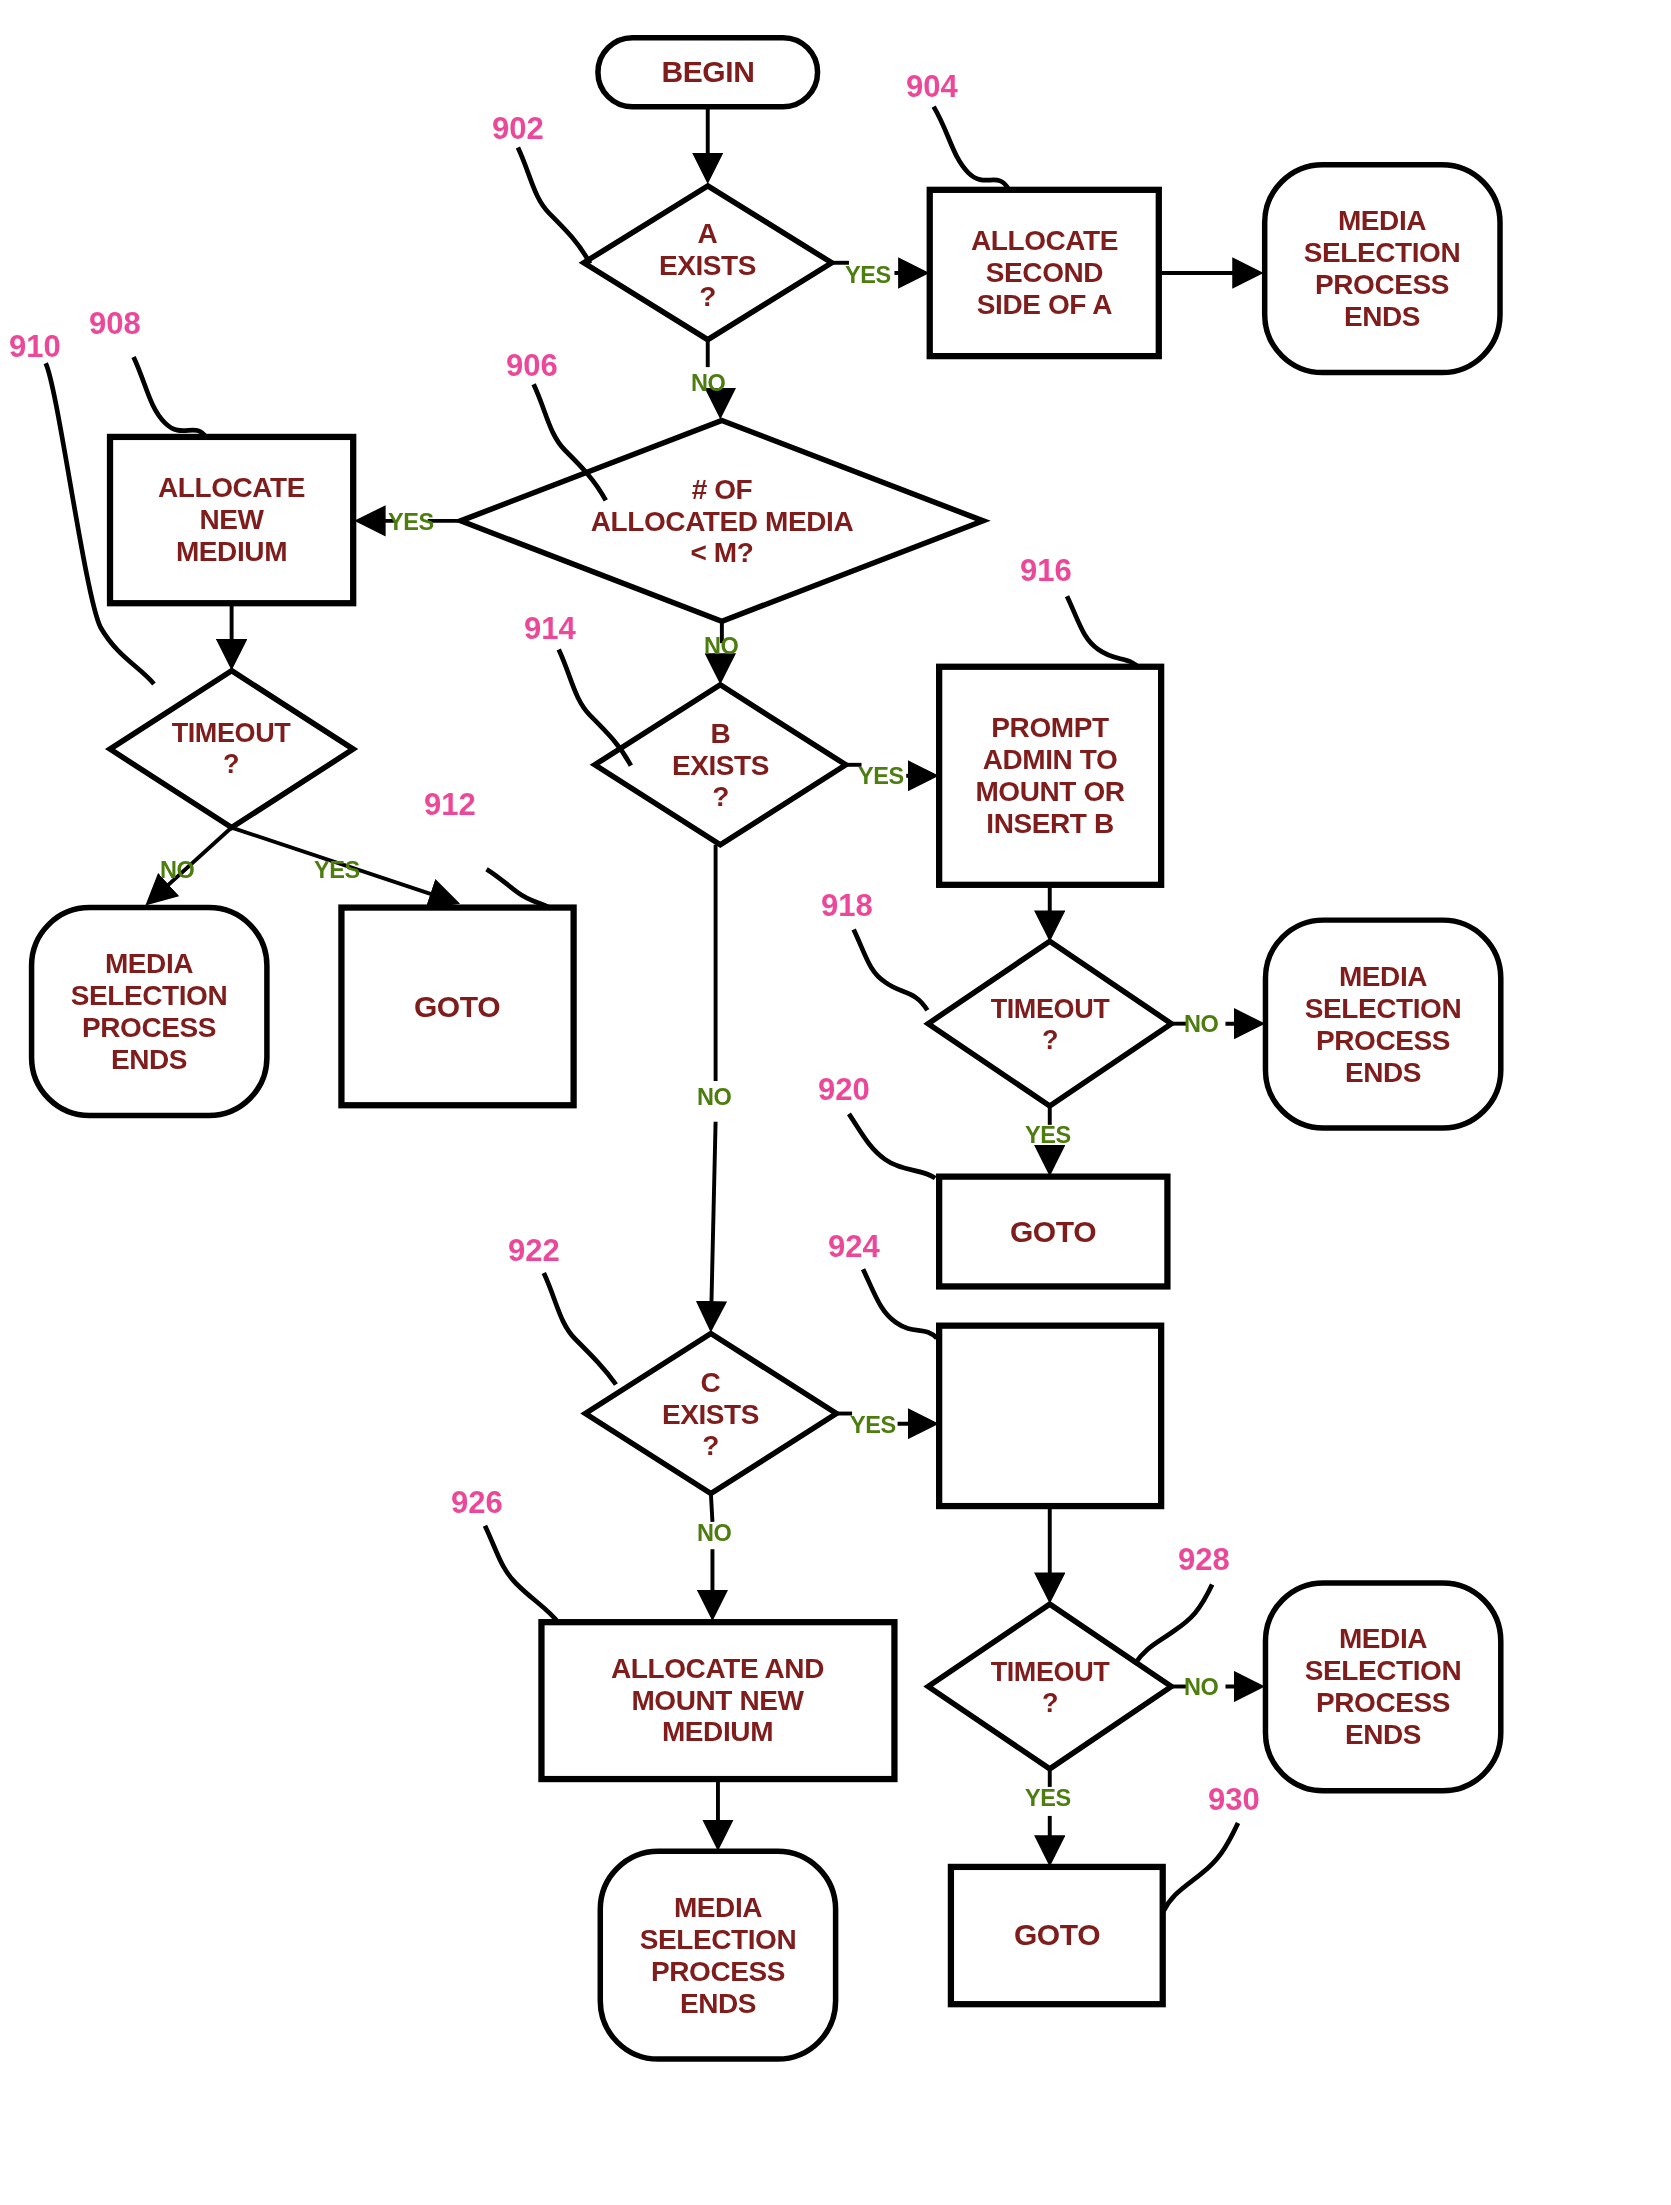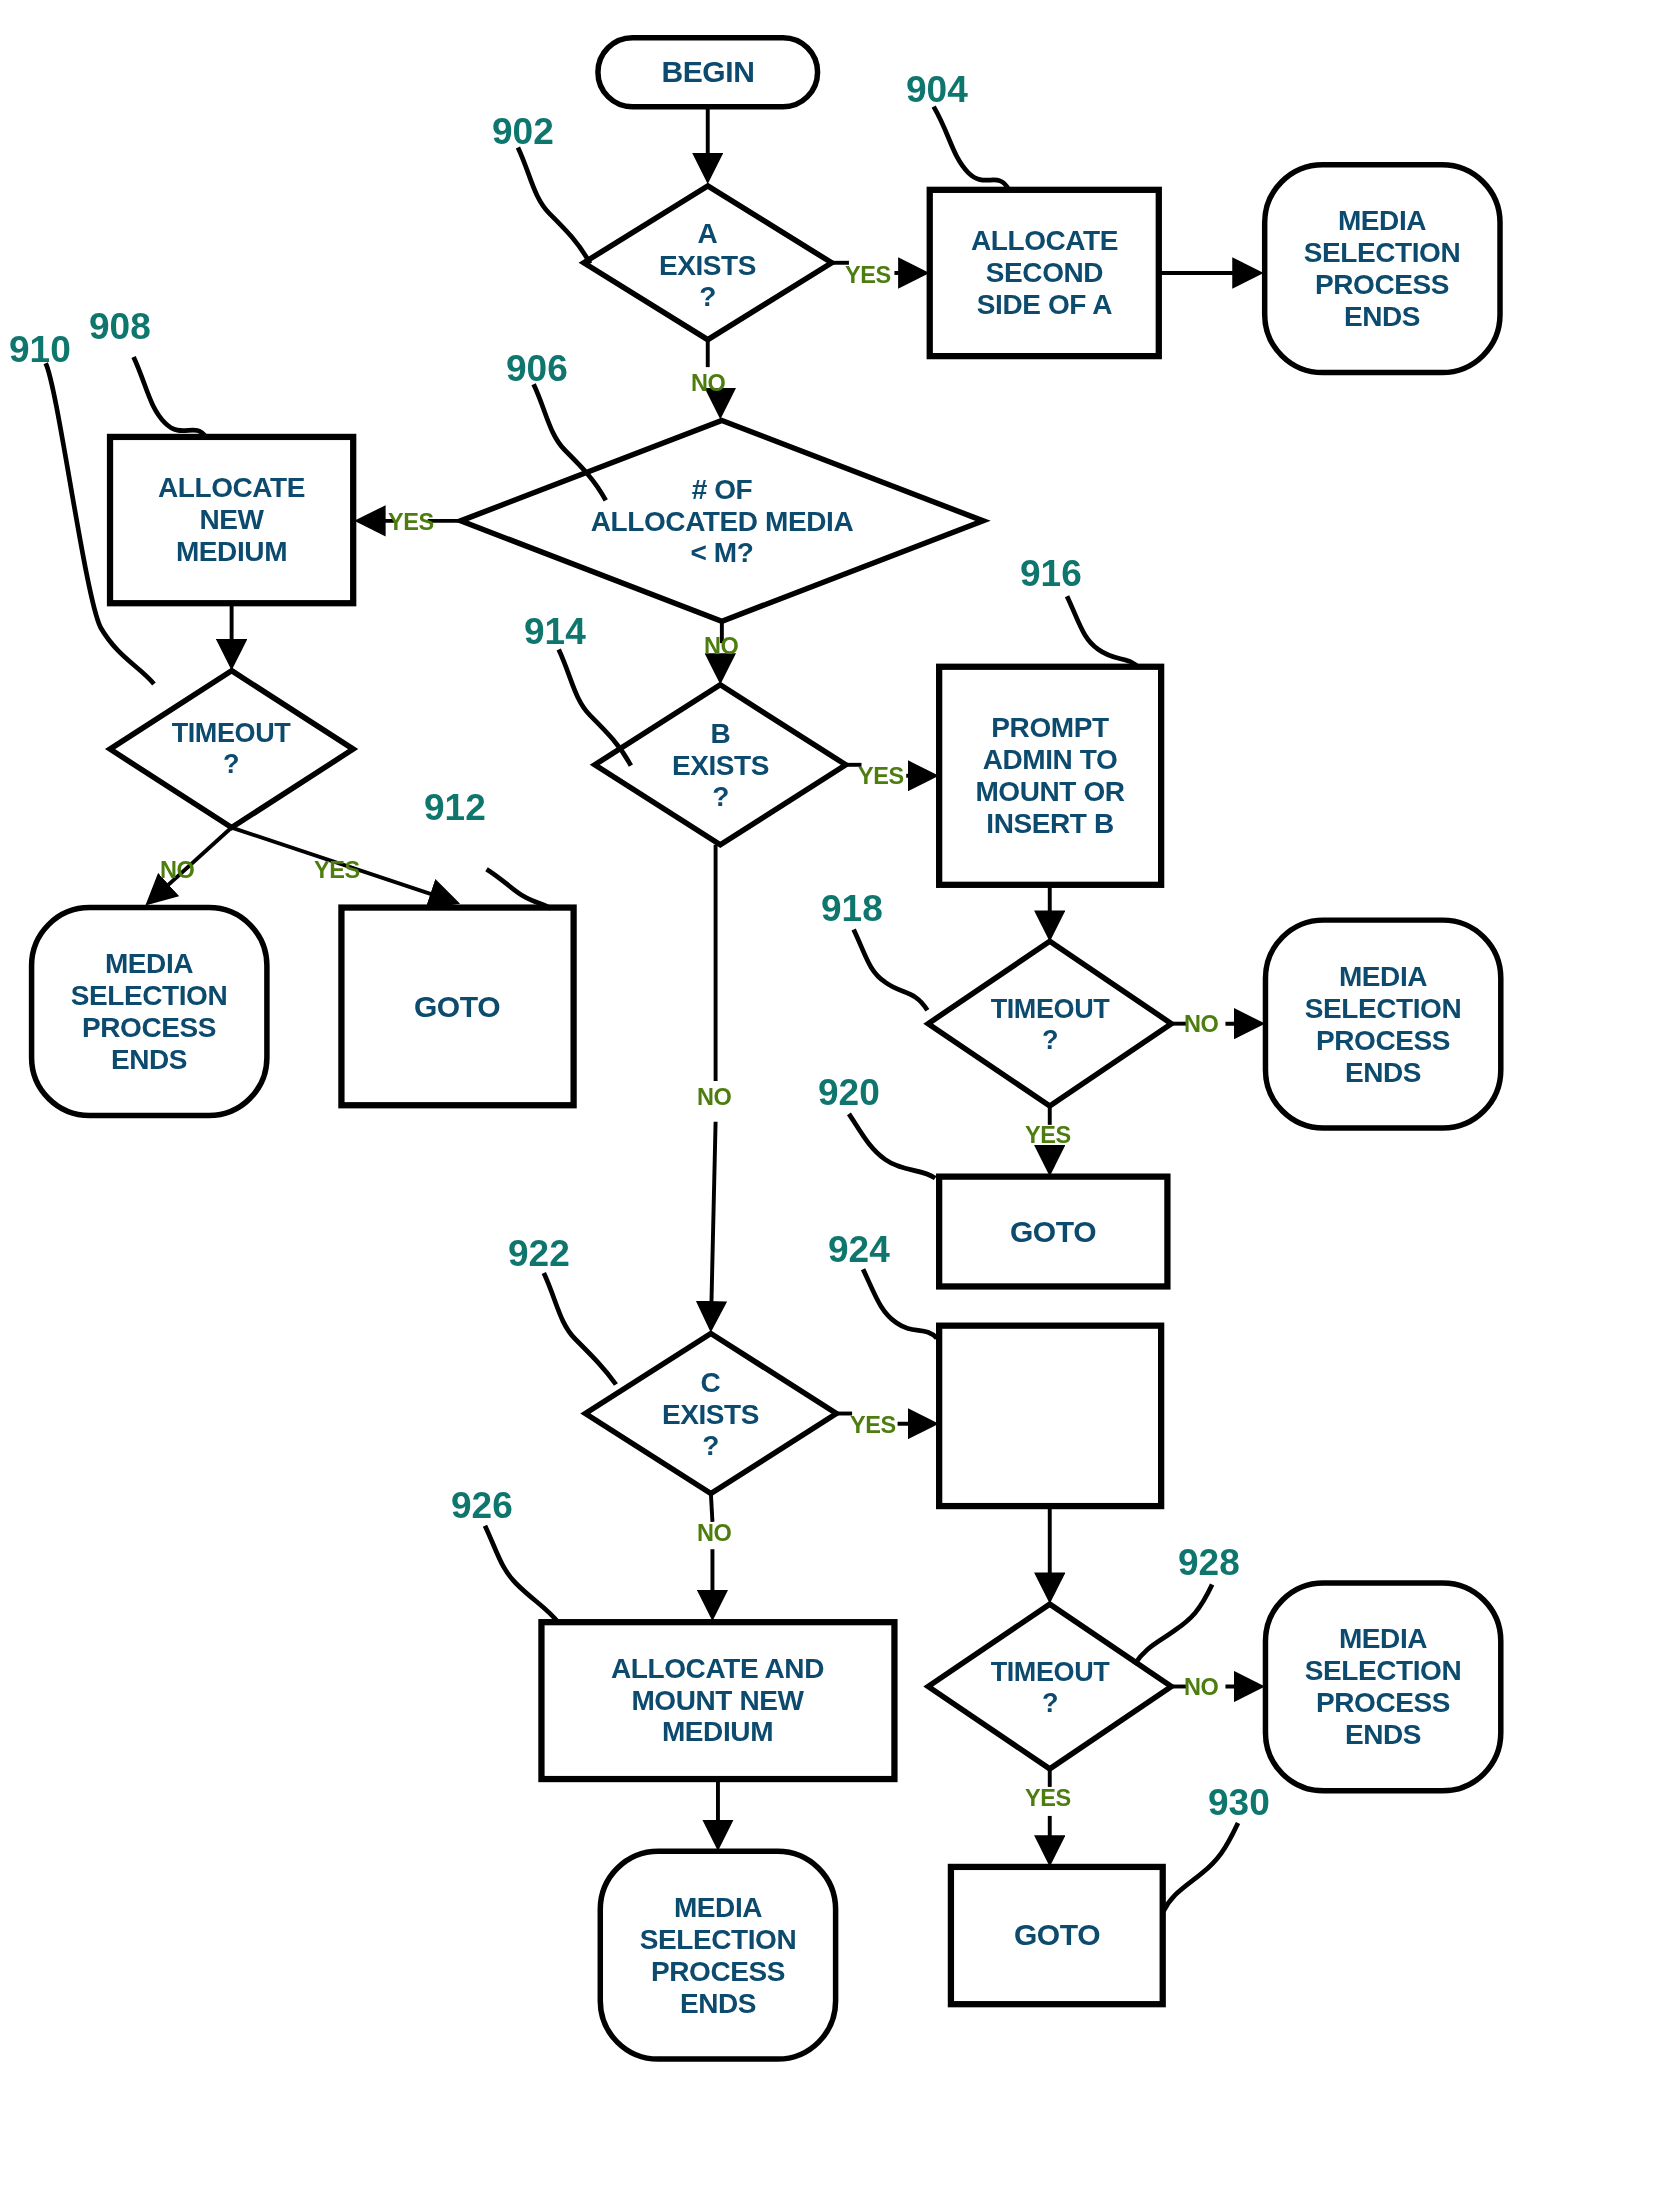--- a/index.html
+++ b/index.html
@@ -23,41 +23,41 @@
     top: 0;
     width: 1672px;
     height: 2205px;
   }
   .node-label {
     position: absolute;
     display: flex;
     align-items: center;
     justify-content: center;
     text-align: center;
-    color: #0c4a6e;
+    color: #7f1d1d;
     font-weight: bold;
     letter-spacing: -0.4px;
     line-height: 1.14;
     pointer-events: none;
     white-space: pre-line;
   }
   .edge-label {
     position: absolute;
     color: #4d7c0f;
     font-weight: bold;
     font-size: 23.5px;
     letter-spacing: -0.4px;
     text-align: center;
     white-space: nowrap;
   }
   .ref-num {
     position: absolute;
-    color: #0f766e;
+    color: #ec4899;
     font-weight: bold;
-    font-size: 37px;
+    font-size: 31px;
     letter-spacing: 0px;
     white-space: nowrap;
   }
   .lbl-34 { font-size: 27px; }
   .lbl-36 { font-size: 28px; }
   .lbl-38 { font-size: 30px; }
 </style>
 </head>
 <body>
 

